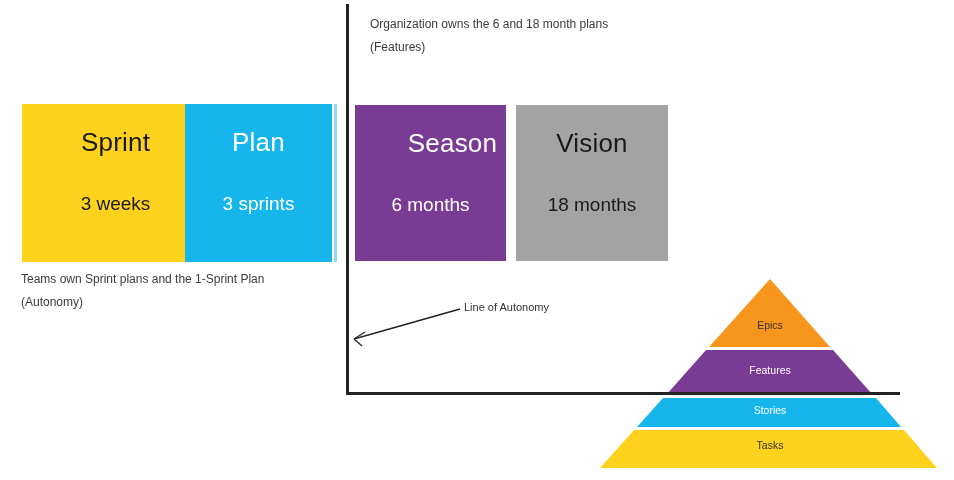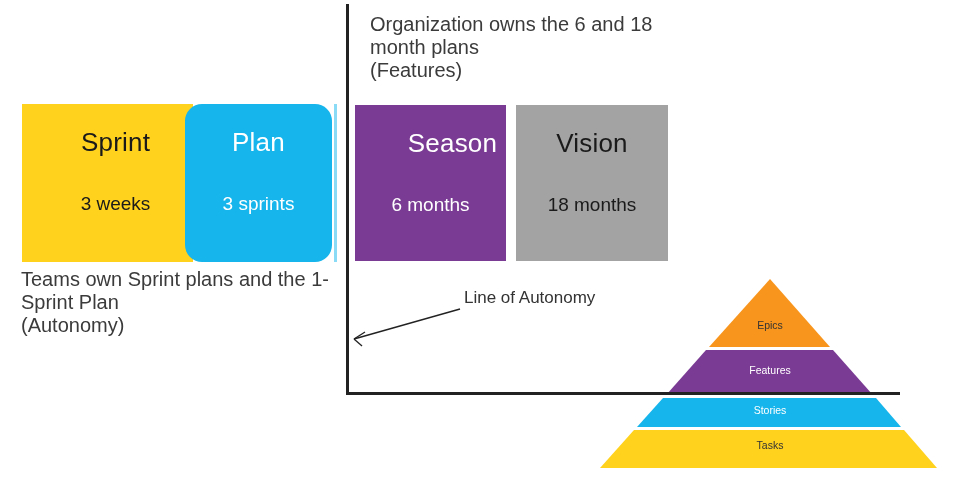--- a/index.html
+++ b/index.html
@@ -28,31 +28,31 @@
     line-height: 34px;
     letter-spacing: 0.2px;
   }
   .timebox .box-subtitle {
     margin-top: 32px;
     font-size: 19px;
     line-height: 25px;
   }
   .caption {
     position: absolute;
-    font-size: 20px;
+    font-size: 12px;
     line-height: 23px;
     color: #3b3b3b;
     width: 340px;
   }
   .caption span { display: block; }
   .autonomy-line-label {
     position: absolute;
     left: 464px;
-    top: 288px;
-    font-size: 17px;
+    top: 301px;
+    font-size: 11px;
     color: #333333;
     white-space: nowrap;
   }
   .v-line {
     position: absolute;
     left: 346px;
     top: 4px;
     width: 3px;
     height: 390px;
   }
@@ -95,21 +95,21 @@
   <div class="caption" style="left:21px; top:268px;">
     <span>Teams own Sprint plans and the 1-Sprint Plan</span>
     <span>(Autonomy)</span>
   </div>
 
   <div class="timebox" style="left: 22px; top: 104px; width: 155px; height: 158px; background: rgb(255, 210, 30); padding-left: 16px;">
     <div class="box-title" style="color: rgb(26, 26, 26);">Sprint</div>
     <div class="box-subtitle" style="color: rgb(26, 26, 26);">3 weeks</div>
   </div>
 
-  <div class="timebox" style="left: 185px; top: 104px; width: 147px; height: 158px; background: rgb(22, 181, 235); border-radius: 17px;">
+  <div class="timebox" style="left: 185px; top: 104px; width: 147px; height: 158px; background: rgb(22, 181, 235);">
     <div class="box-title" style="color: rgb(255, 255, 255);">Plan</div>
     <div class="box-subtitle" style="color: rgb(255, 255, 255);">3 sprints</div>
   </div>
   <div class="edge-stripe"></div>
 
   <div class="timebox" style="left: 355px; top: 105px; width: 151px; height: 156px; background: rgb(122, 59, 148);">
     <div class="box-title" style="color: rgb(255, 255, 255); margin-left: 44px;">Season</div>
     <div class="box-subtitle" style="color: rgb(255, 255, 255);">6 months</div>
   </div>
 

